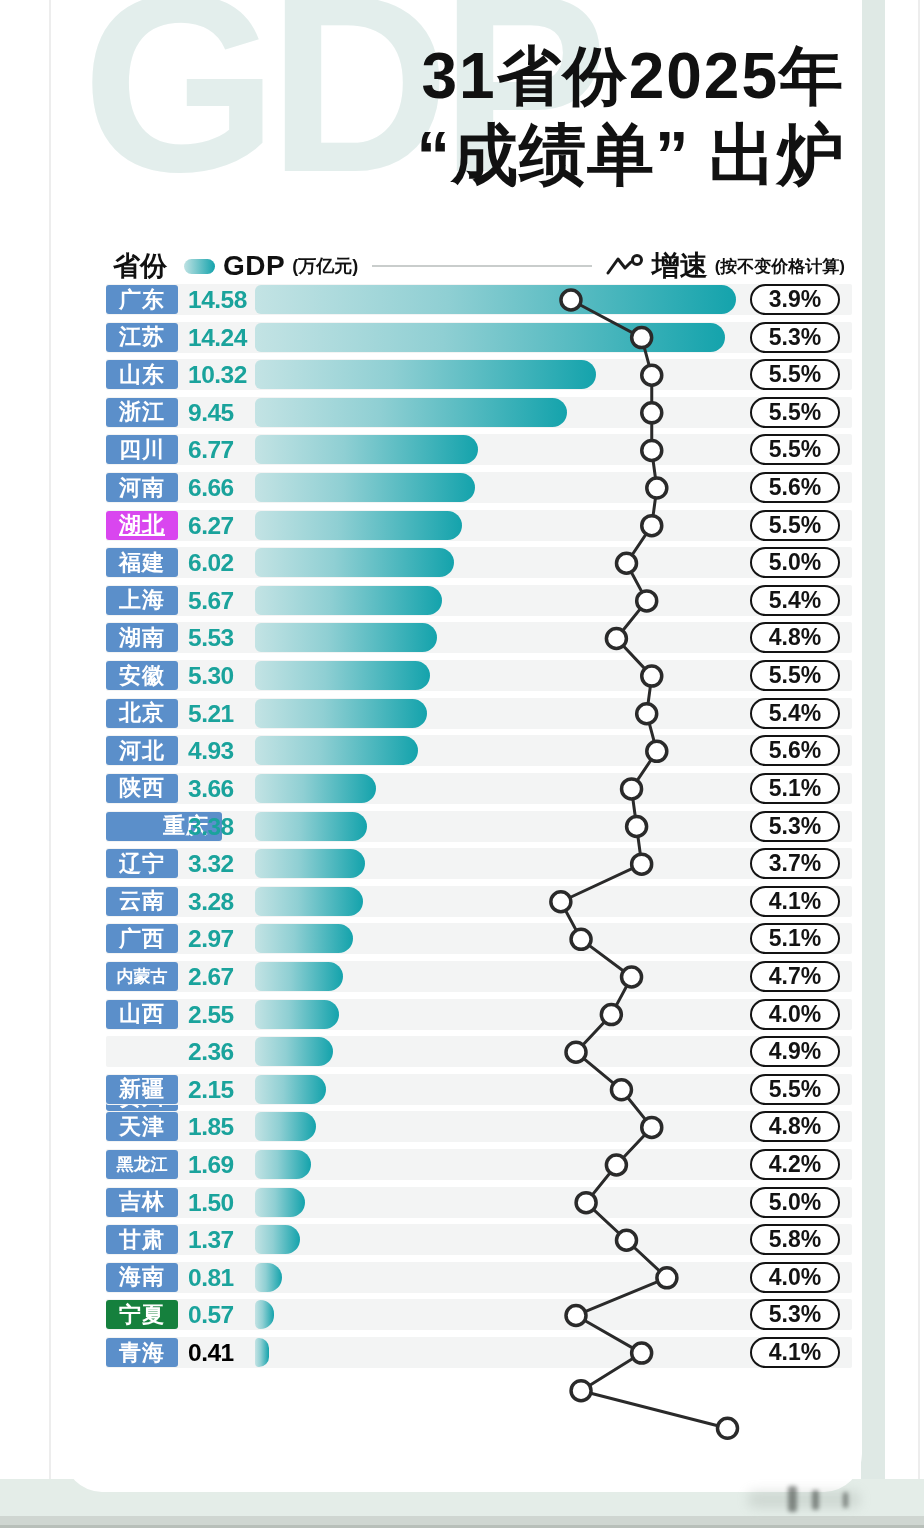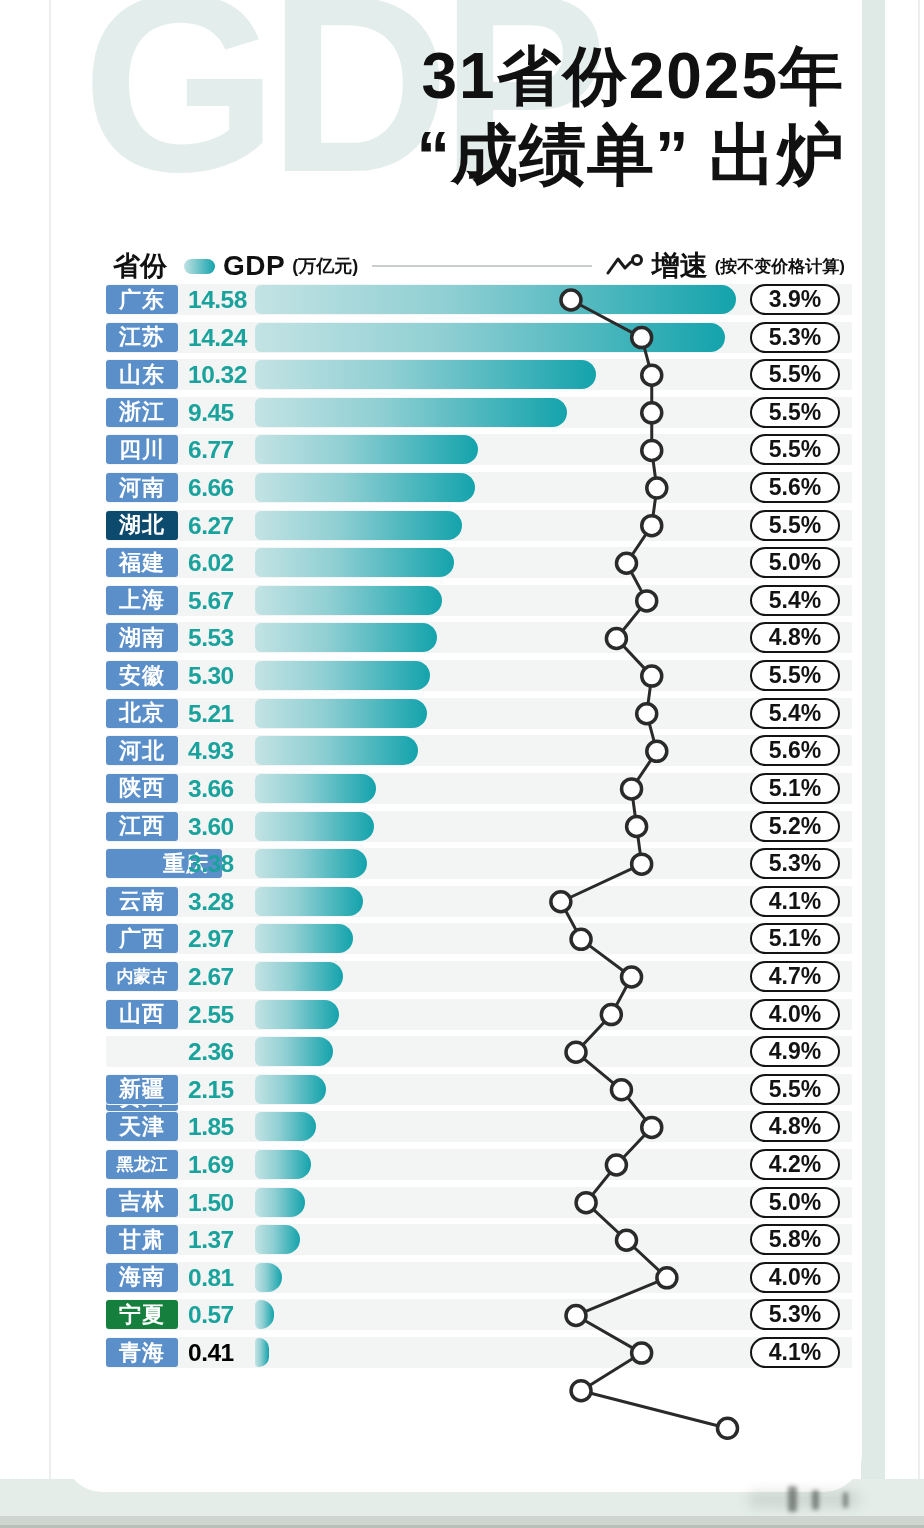--- a/index.html
+++ b/index.html
@@ -126,21 +126,21 @@
     </div>
     <div class="row">
       <div class="stripe" style="background: rgb(243, 244, 244);"></div>
       <div class="badge" style="background: rgb(91, 143, 202); color: rgb(255, 255, 255);">河南</div>
       <div class="val" style="color: rgb(26, 163, 156);">6.66</div>
       <div class="bar" style="width: 219.78px; background: linear-gradient(90deg, rgb(195, 227, 228) 0%, rgb(143, 207, 211) 40%, rgb(20, 163, 172) 100%);"></div>
       <div class="pill">5.6%</div>
     </div>
     <div class="row">
       <div class="stripe" style="background: rgb(243, 244, 244);"></div>
-      <div class="badge" style="background: #0c4a6e; color: rgb(255, 255, 255);">湖北</div>
+      <div class="badge" style="background: #d946ef; color: rgb(255, 255, 255); text-decoration: underline;">湖北</div>
       <div class="val" style="color: rgb(26, 163, 156);">6.27</div>
       <div class="bar" style="width: 206.91px; background: linear-gradient(90deg, rgb(195, 227, 228) 0%, rgb(143, 207, 211) 40%, rgb(20, 163, 172) 100%);"></div>
       <div class="pill">5.5%</div>
     </div>
     <div class="row">
       <div class="stripe" style="background: rgb(243, 244, 244);"></div>
       <div class="badge" style="background: rgb(91, 143, 202); color: rgb(255, 255, 255);">福建</div>
       <div class="val" style="color: rgb(26, 163, 156);">6.02</div>
       <div class="bar" style="width: 198.66px; background: linear-gradient(90deg, rgb(195, 227, 228) 0%, rgb(143, 207, 211) 40%, rgb(20, 163, 172) 100%);"></div>
       <div class="pill">5.0%</div>
@@ -182,31 +182,31 @@
     </div>
     <div class="row">
       <div class="stripe" style="background: rgb(243, 244, 244);"></div>
       <div class="badge" style="background: rgb(91, 143, 202); color: rgb(255, 255, 255);">陕西</div>
       <div class="val" style="color: rgb(26, 163, 156);">3.66</div>
       <div class="bar" style="width: 120.78px; background: linear-gradient(90deg, rgb(195, 227, 228) 0%, rgb(143, 207, 211) 40%, rgb(20, 163, 172) 100%);"></div>
       <div class="pill">5.1%</div>
     </div>
     <div class="row">
       <div class="stripe" style="background: rgb(243, 244, 244);"></div>
-      <div class="badge" style="background: rgb(91, 143, 202); color: rgb(255, 255, 255);">江西</div>
-      <div class="val" style="color: rgb(26, 163, 156);">3.60</div>
-      <div class="bar" style="width: 118.8px; background: linear-gradient(90deg, rgb(195, 227, 228) 0%, rgb(143, 207, 211) 40%, rgb(20, 163, 172) 100%);"></div>
-      <div class="pill">5.2%</div>
-    </div>
-    <div class="row">
-      <div class="stripe" style="background: rgb(243, 244, 244);"></div>
       <div class="badge" style="background: rgb(91, 143, 202); color: rgb(255, 255, 255); padding-left: 44px;">重庆</div>
       <div class="val" style="color: rgb(26, 163, 156);">3.38</div>
       <div class="bar" style="width: 111.54px; background: linear-gradient(90deg, rgb(195, 227, 228) 0%, rgb(143, 207, 211) 40%, rgb(20, 163, 172) 100%);"></div>
       <div class="pill">5.3%</div>
+    </div>
+    <div class="row">
+      <div class="stripe" style="background: rgb(243, 244, 244);"></div>
+      <div class="badge" style="background: rgb(91, 143, 202); color: rgb(255, 255, 255);">辽宁</div>
+      <div class="val" style="color: rgb(26, 163, 156);">3.32</div>
+      <div class="bar" style="width: 109.56px; background: linear-gradient(90deg, rgb(195, 227, 228) 0%, rgb(143, 207, 211) 40%, rgb(20, 163, 172) 100%);"></div>
+      <div class="pill">3.7%</div>
     </div>
     <div class="row">
       <div class="stripe" style="background: rgb(243, 244, 244);"></div>
       <div class="badge" style="background: rgb(91, 143, 202); color: rgb(255, 255, 255);">云南</div>
       <div class="val" style="color: rgb(26, 163, 156);">3.28</div>
       <div class="bar" style="width: 108.24px; background: linear-gradient(90deg, rgb(195, 227, 228) 0%, rgb(143, 207, 211) 40%, rgb(20, 163, 172) 100%);"></div>
       <div class="pill">4.1%</div>
     </div>
     <div class="row">
       <div class="stripe" style="background: rgb(243, 244, 244);"></div>

